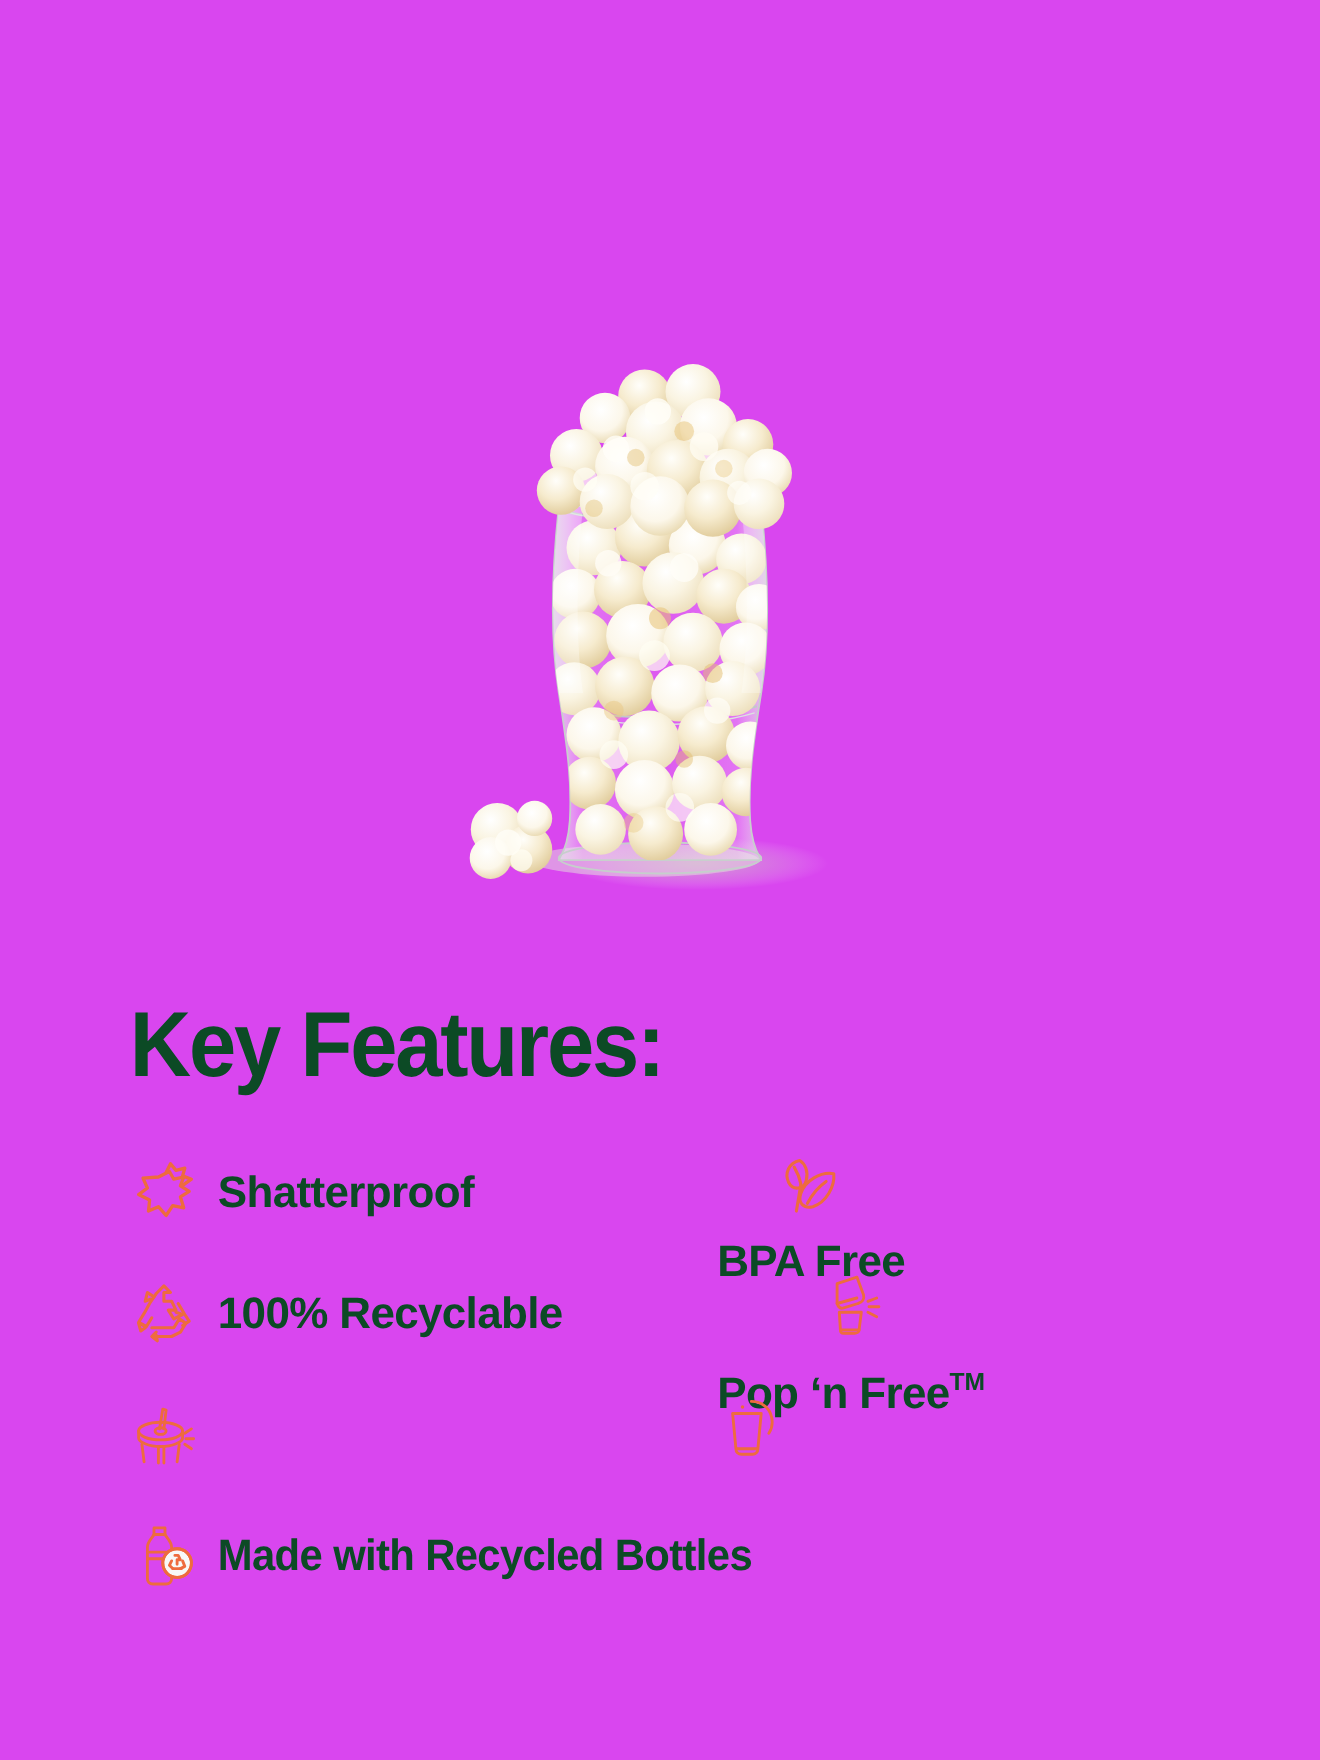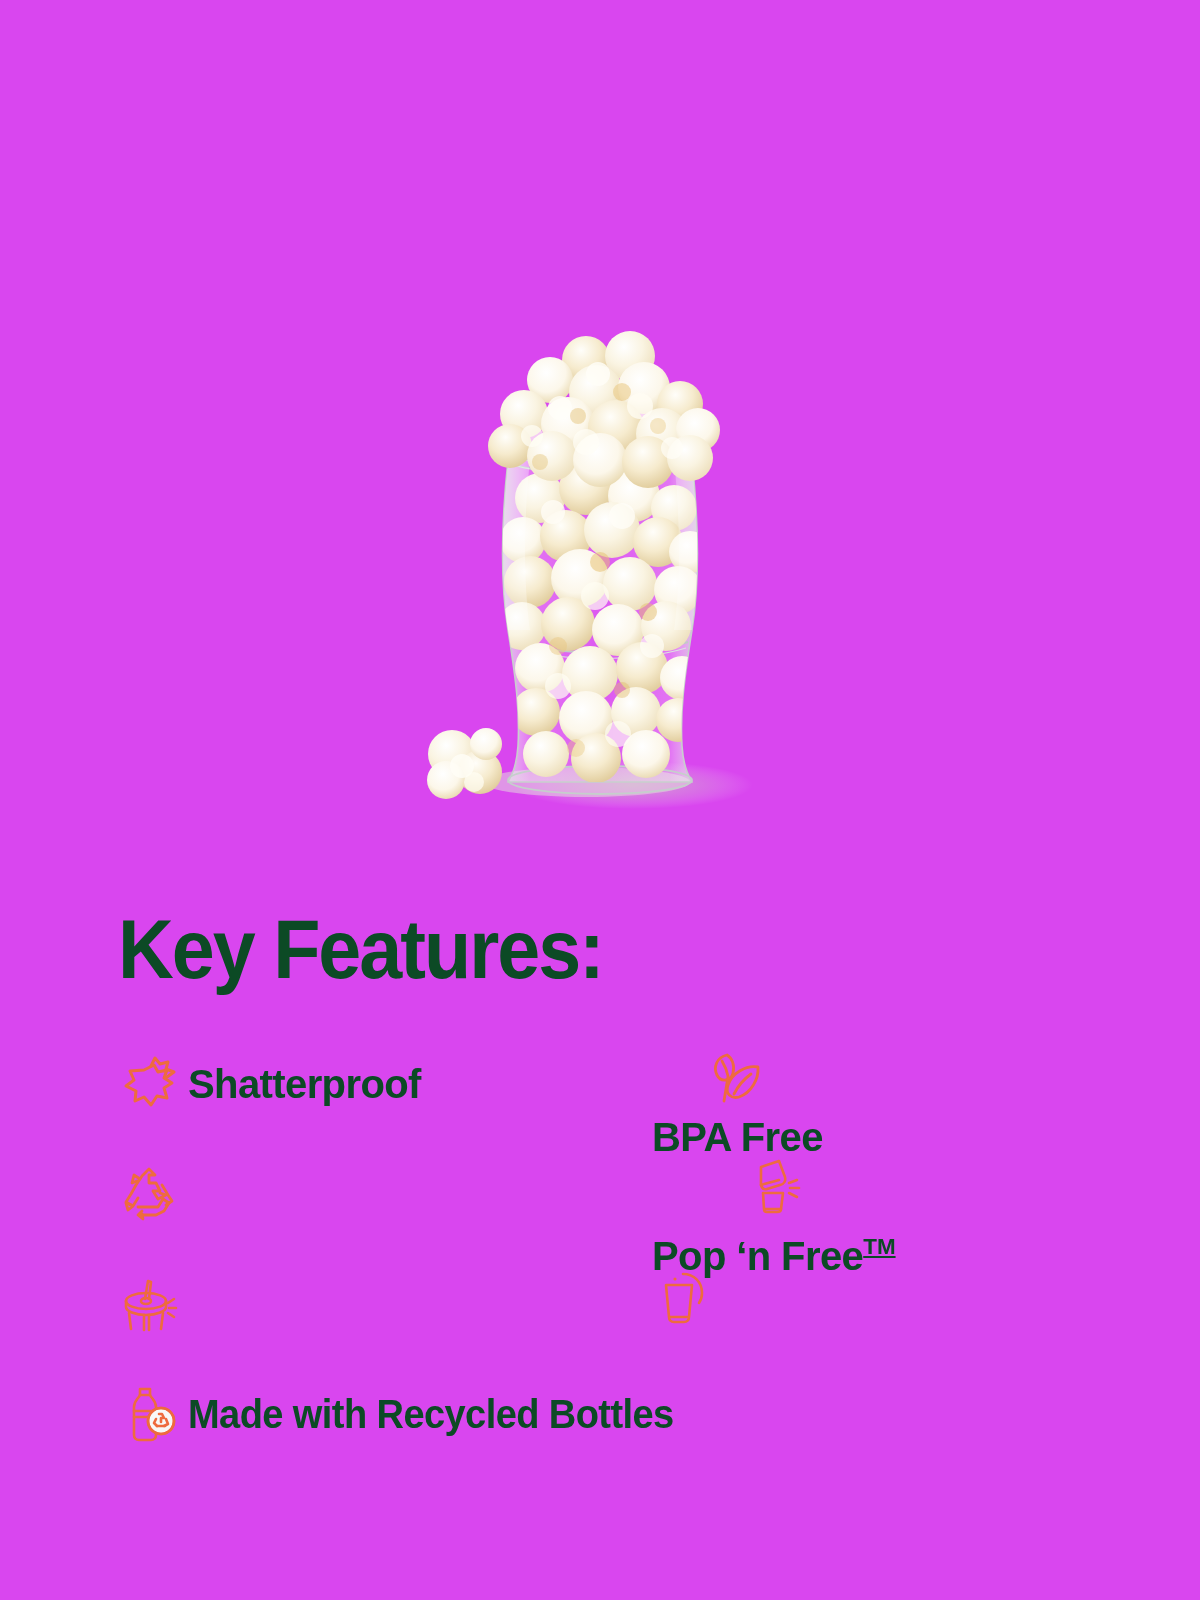--- a/index.html
+++ b/index.html
@@ -54,21 +54,21 @@
   .features {
     position:absolute;
     left:0;
     top:1045px;
     width:1200px;
   }
   .feat-row {
     position:absolute;
     display:flex;
     align-items:center;
-    gap:8px;
+    gap:18px;
     height:78px;
   }
   .feat-icon {
     width:62px;
     height:62px;
     flex:0 0 62px;
     display:flex;
     align-items:center;
     justify-content:center;
   }
@@ -79,21 +79,20 @@
     font-weight:bold;
     font-size:40px;
     line-height:44px;
     letter-spacing:-0.6px;
     white-space:nowrap;
   }
   .feat-label .tm {
     font-size:0.56em;
     vertical-align:0.72em;
     letter-spacing:0;
-    text-decoration:underline;
   }
 
   
   .col-left  { left:118px; }
   .col-right { left:652px;flex-direction:column; }
   .row-1 { top:0px; }
   .row-2 { top:110px; }
   .row-3 { top:220px; }
   .row-4 { top:330px; }
 
@@ -274,20 +273,21 @@
         <svg viewBox="0 0 62 62" fill="none" stroke="#EE6B3E" stroke-width="2.8" stroke-linecap="round" stroke-linejoin="round">
           <path d="M25 12 L31 6 L37 12 L31 12 L31 20 L38 20 L42 28 L35 28 L40 36 L48 32 L42 30"></path>
           <path d="M22 16 L16 12 L14 20 L19 18"></path>
           <path d="M24 13 L18 22 L13 31 L8 39 L15 43 L20 35"></path>
           <path d="M13 42 L8 40 L10 47 L14 44"></path>
           <path d="M20 44 L30 44 L40 44 L45 36 L51 40 L46 48 L38 52 L28 52 L21 52"></path>
           <path d="M24 48 L20 52 L25 56 L24 51"></path>
           <path d="M44 22 L50 32 L54 38 L48 42"></path>
         </svg>
       </span>
+      <span class="feat-label">100% Recyclable</span>
     </div>
 
     <div class="feat-row col-left row-3">
       <span class="feat-icon">
         <svg viewBox="0 0 62 62" fill="none" stroke="#EE6B3E" stroke-width="2.6" stroke-linecap="round" stroke-linejoin="round">
           <ellipse cx="28" cy="28" rx="20" ry="8"></ellipse>
           <path d="M8 28 L8 34 C8 38 17 42 28 42 C39 42 48 38 48 34 L48 28"></path>
           <ellipse cx="28" cy="28" rx="5" ry="3"></ellipse>
           <path d="M27 26 L30 8 L33 9 L31 26"></path>
           <path d="M11 40 L13 56"></path>

